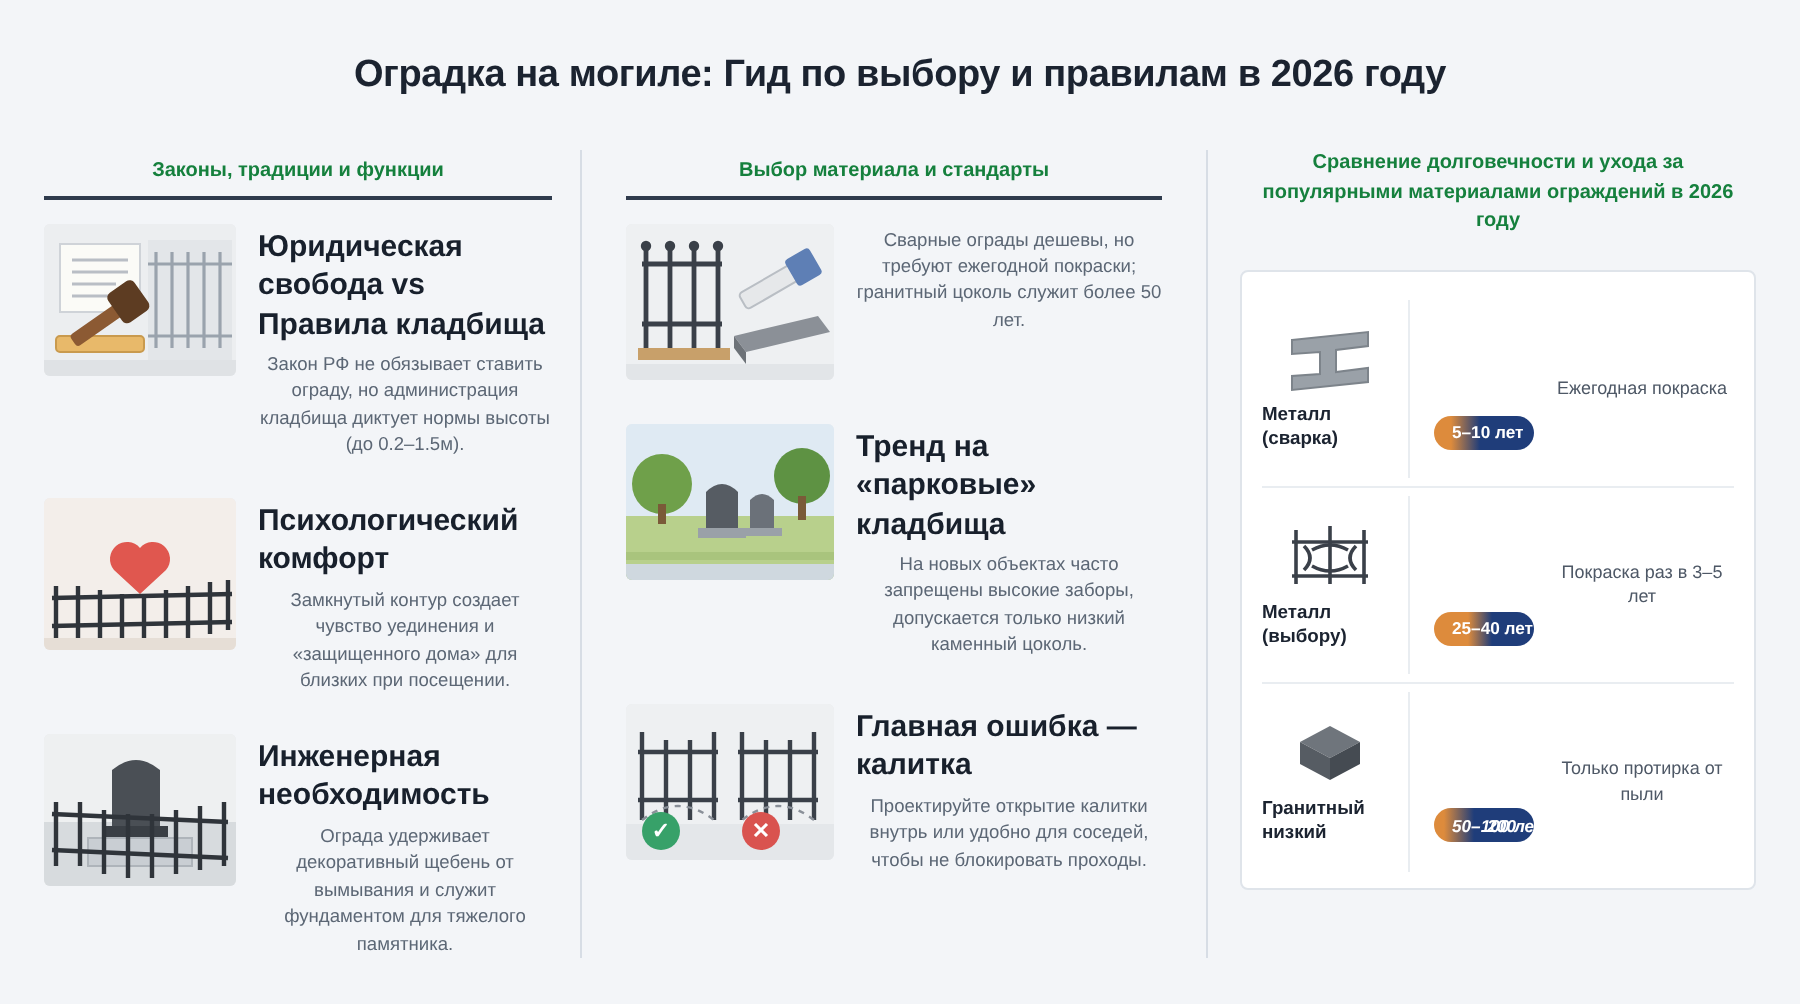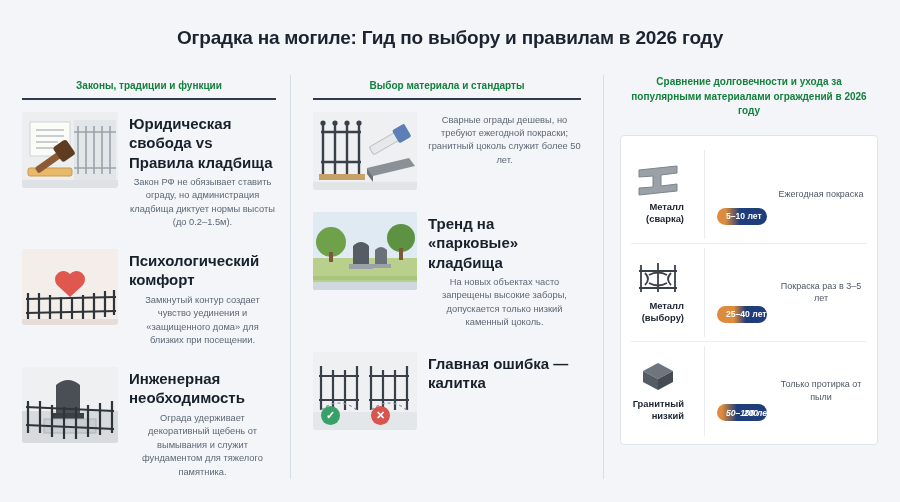--- a/index.html
+++ b/index.html
@@ -93,23 +93,23 @@
     display: flex;
     align-items: center;
     height: 98px;
     border-bottom: 1px solid #e9edf1;
     padding: 4px 0;
   }
   .chart-row:last-child { border-bottom: none; }
   .chart-icon-cell {
     width: 74px;
     flex: 0 0 74px;
-    text-align: right;
+    text-align: left;
     border-right: 1px solid #e9edf1;
-    padding-right: 20px;
+    padding-right: 6px;
     align-self: stretch;
     display: flex;
     flex-direction: column;
     justify-content: center;
     align-items: center;
     gap: 5px;
   }
   .chart-mat-label {
     font-size: 9.4px;
     font-weight: bold;
@@ -352,20 +352,21 @@
             </g>
             <path d="M8 58 q18 -14 36 0" stroke="#8a9099" stroke-width="1.2" fill="none" stroke-dasharray="3 3"></path>
             <path d="M94 58 q-18 -14 -36 0" stroke="#8a9099" stroke-width="1.2" fill="none" stroke-dasharray="3 3"></path>
             <rect x="0" y="60" width="104" height="18" fill="#e4e7ea"></rect>
           </svg>
           <div class="badge badge-ok">✓</div>
           <div class="badge badge-no">✕</div>
         </div>
         <div class="item-text">
           <div class="item-title">Главная ошибка — калитка</div>
+          <div class="item-body">Проектируйте открытие калитки внутрь или удобно для соседей, чтобы не блокировать проходы.</div>
         </div>
       </div>
     </div>
 
     <div class="col col-3">
       <div class="col-head">Сравнение долговечности и ухода за популярными материалами ограждений в 2026 году</div>
 
       <div class="chart-panel">
 
         <div class="chart-row">

